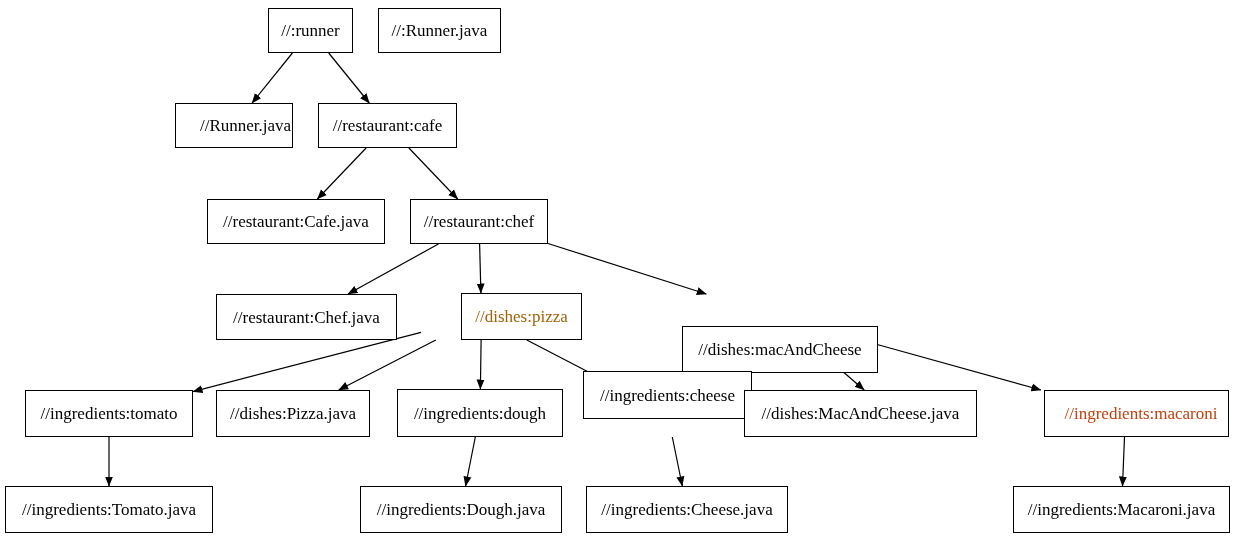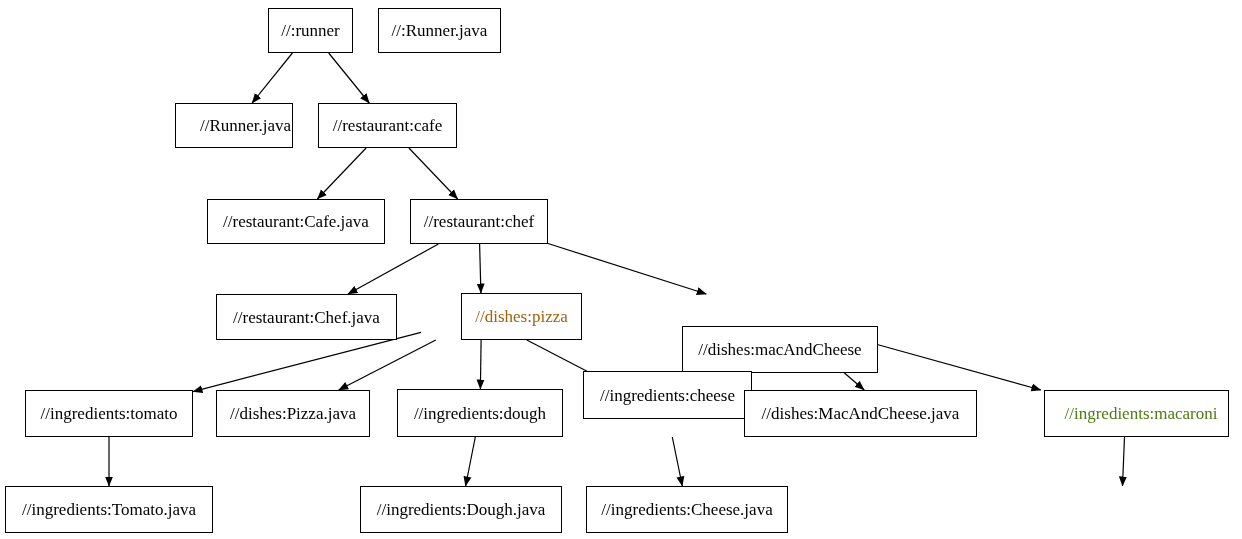--- a/index.html
+++ b/index.html
@@ -82,18 +82,19 @@
       <div class="node" style="left: 207px; top: 199px; width: 178px; height: 45px; border-color: rgb(0, 0, 0); background: rgb(255, 255, 255); color: rgb(0, 0, 0);">//restaurant:Cafe.java</div>
       <div class="node" style="left: 216px; top: 294px; width: 181px; height: 46px; border-color: rgb(0, 0, 0); background: rgb(255, 255, 255); color: rgb(0, 0, 0);">//restaurant:Chef.java</div>
       <div class="node" style="left: 410px; top: 199px; width: 138px; height: 45px; border-color: rgb(0, 0, 0); background: rgb(255, 255, 255); color: rgb(0, 0, 0);">//restaurant:chef</div>
       <div class="node" style="left: 421px; top: 293px; width: 121px; height: 47px; border-color: rgb(0, 0, 0); background: rgb(255, 255, 255); color: #a16207; margin-left: 40px;">//dishes:pizza</div>
       <div class="node" style="left: 682px; top: 294px; width: 196px; height: 47px; border-color: rgb(0, 0, 0); background: rgb(255, 255, 255); color: rgb(0, 0, 0); margin-top: 32px;">//dishes:macAndCheese</div>
       <div class="node" style="left: 25px; top: 390px; width: 168px; height: 47px; border-color: rgb(0, 0, 0); background: rgb(255, 255, 255); color: rgb(0, 0, 0);">//ingredients:tomato</div>
       <div class="node" style="left: 216px; top: 390px; width: 154px; height: 47px; border-color: rgb(0, 0, 0); background: rgb(255, 255, 255); color: rgb(0, 0, 0);">//dishes:Pizza.java</div>
       <div class="node" style="left: 397px; top: 389px; width: 166px; height: 48px; border-color: rgb(0, 0, 0); background: rgb(255, 255, 255); color: rgb(0, 0, 0);">//ingredients:dough</div>
       <div class="node" style="left: 583px; top: 371px; width: 169px; height: 48px; border-color: rgb(0, 0, 0); background: rgb(255, 255, 255); color: rgb(0, 0, 0);">//ingredients:cheese</div>
       <div class="node" style="left: 744px; top: 390px; width: 233px; height: 47px; border-color: rgb(0, 0, 0); background: rgb(255, 255, 255); color: rgb(0, 0, 0);">//dishes:MacAndCheese.java</div>
-      <div class="node" style="left: 1044px; top: 390px; width: 185px; height: 47px; border-color: rgb(0, 0, 0); background: rgb(255, 255, 255); color: #4d7c0f; padding-left: 9px;">//ingredients:macaroni</div>
+      <div class="node" style="left: 1044px; top: 390px; width: 185px; height: 47px; border-color: rgb(0, 0, 0); background: rgb(255, 255, 255); color: #c2410c; padding-left: 9px;">//ingredients:macaroni</div>
       <div class="node" style="left: 5px; top: 486px; width: 208px; height: 47px; border-color: rgb(0, 0, 0); background: rgb(255, 255, 255); color: rgb(0, 0, 0);">//ingredients:Tomato.java</div>
       <div class="node" style="left: 360px; top: 486px; width: 202px; height: 47px; border-color: rgb(0, 0, 0); background: rgb(255, 255, 255); color: rgb(0, 0, 0);">//ingredients:Dough.java</div>
       <div class="node" style="left: 586px; top: 486px; width: 202px; height: 47px; border-color: rgb(0, 0, 0); background: rgb(255, 255, 255); color: rgb(0, 0, 0);">//ingredients:Cheese.java</div>
+      <div class="node" style="left: 1013px; top: 486px; width: 217px; height: 47px; border-color: rgb(0, 0, 0); background: rgb(255, 255, 255); color: rgb(0, 0, 0);">//ingredients:Macaroni.java</div>
     </div>
 </div>
 
 </body></html>

